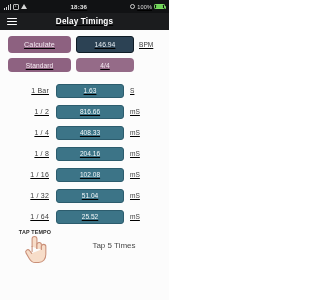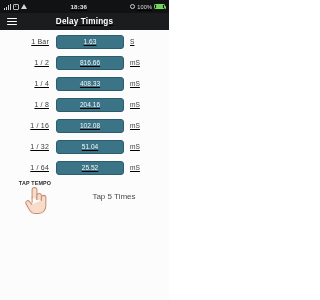--- a/index.html
+++ b/index.html
@@ -144,20 +144,31 @@
     <div class="hamburger">
         <i></i>
         <i></i>
         <i></i>
       </div>
     <div class="appbar-title">Delay Timings</div>
   </div>
 
   <div class="content">
 
+    <div class="top-grid">
+      <div class="row-top">
+        <button class="btn-plum calc">Calculate</button>
+        <div class="btn-dark">146.94</div>
+        <span class="unit-bpm">BPM</span>
+      </div>
+      <div class="row-top">
+        <button class="btn-plum std">Standard</button>
+        <button class="btn-plum sig">4/4</button>
+      </div>
+    </div>
 
     <div class="rows" id="delay-rows">
         <div class="drow">
           <div class="drow-label">1 Bar</div>
           <div class="drow-value">1.63</div>
           <div class="drow-unit">S</div>
         </div>
         <div class="drow">
           <div class="drow-label">1 / 2</div>
           <div class="drow-value">816.66</div>

